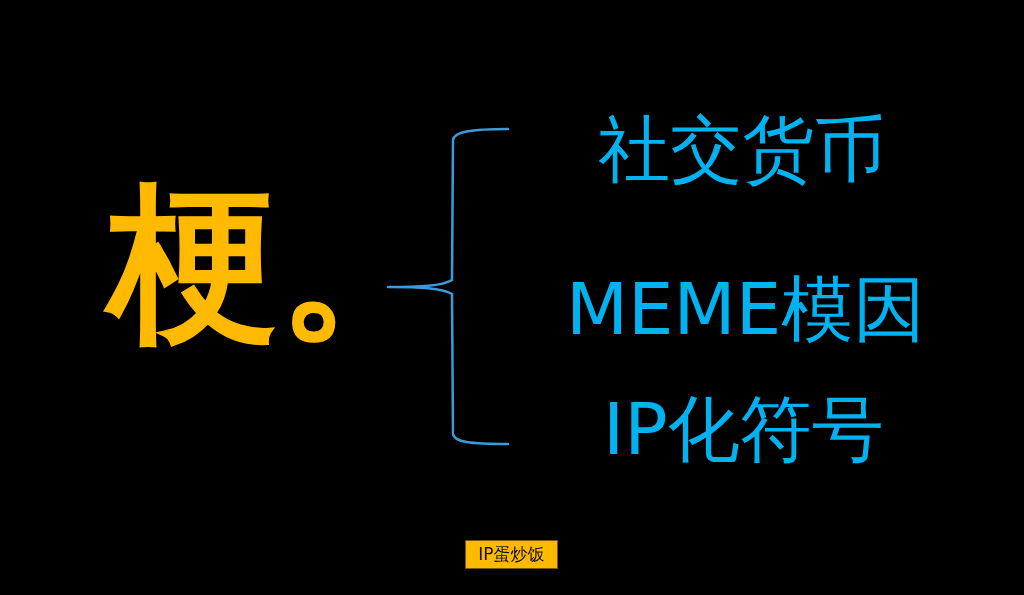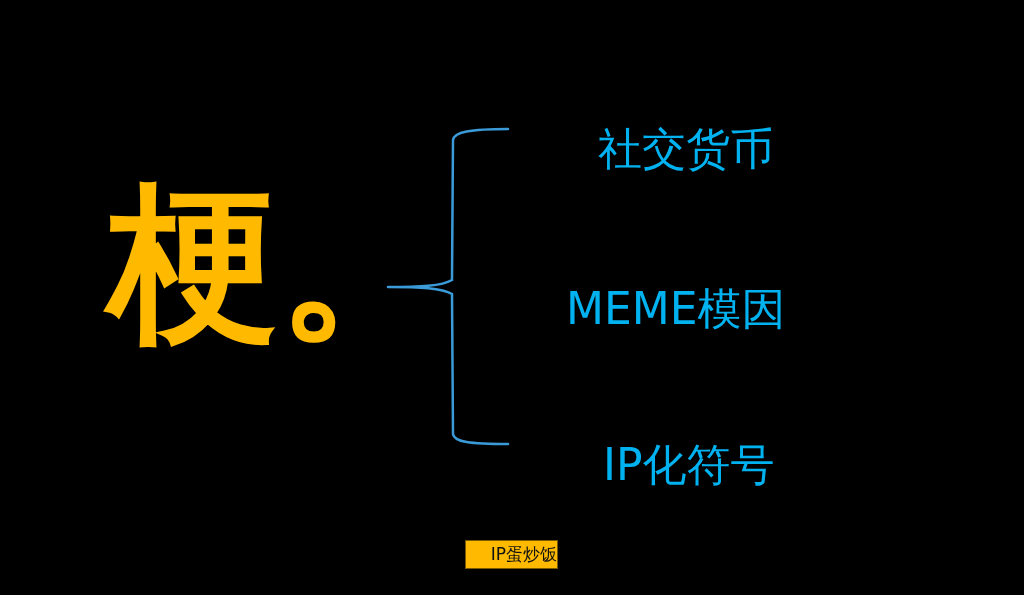--- a/index.html
+++ b/index.html
@@ -18,37 +18,37 @@
       color: #FFBA00;
       white-space: nowrap;
     }
     .bracket {
       position: absolute;
       left: 380px; top: 110px;
       width: 160px; height: 350px;
     }
     .branch {
       position: absolute;
-      font-size: 44px; line-height: 70px;
+      font-size: 72px; line-height: 70px;
       color: #00B2F0;
       white-space: nowrap;
     }
     .b1 { left: 598px; top: 114px; }
     .b2 { left: 566px; top: 254px; margin-top: 20px; }
-    .b3 { left: 603px; top: 394px; margin-top: 36px; }
+    .b3 { left: 603px; top: 394px; }
     .watermark {
       position: absolute;
       left: 465px; top: 540px;
       width: 93px; height: 29px;
       background: #FFBA00;
       border: 1px solid #7a5a00;
       box-sizing: border-box;
       color: #111;
       font-size: 17px; line-height: 27px;
-      text-align: right;
+      text-align: center;
     }
   </style>
 </head>
 <body>
 
 <div class="main-term">梗。</div>
 
 <svg class="bracket" viewBox="0 0 160 350">
   <path d="M8 177 C40 177, 62 176, 72 170 L73 30 C74 22, 90 19, 128 19
            M8 177 C40 177, 62 178, 72 184 L73 324 C74 332, 90 334, 128 334" fill="none" stroke="#3A9BD8" stroke-width="2.5" stroke-linecap="round"></path>

